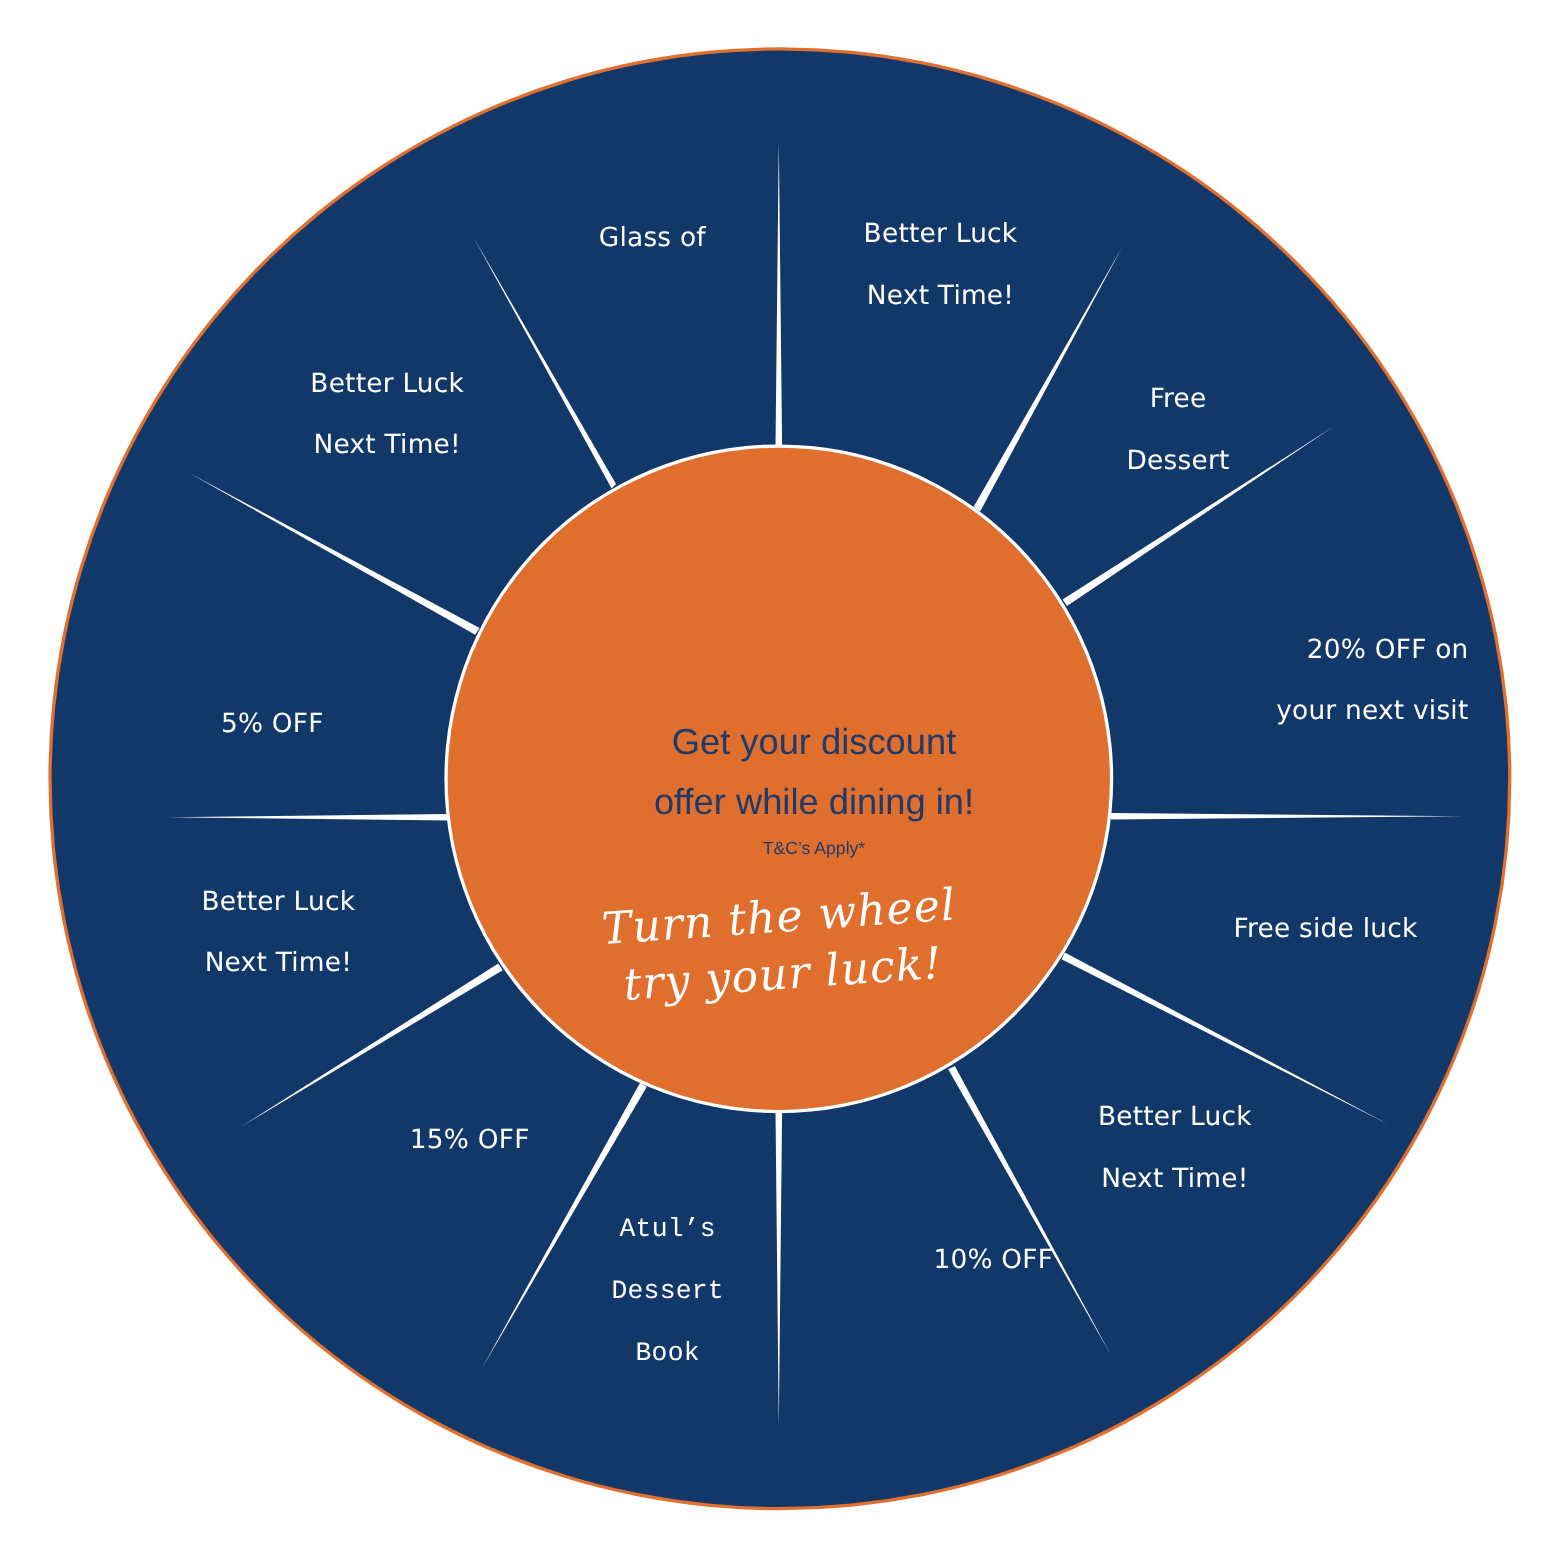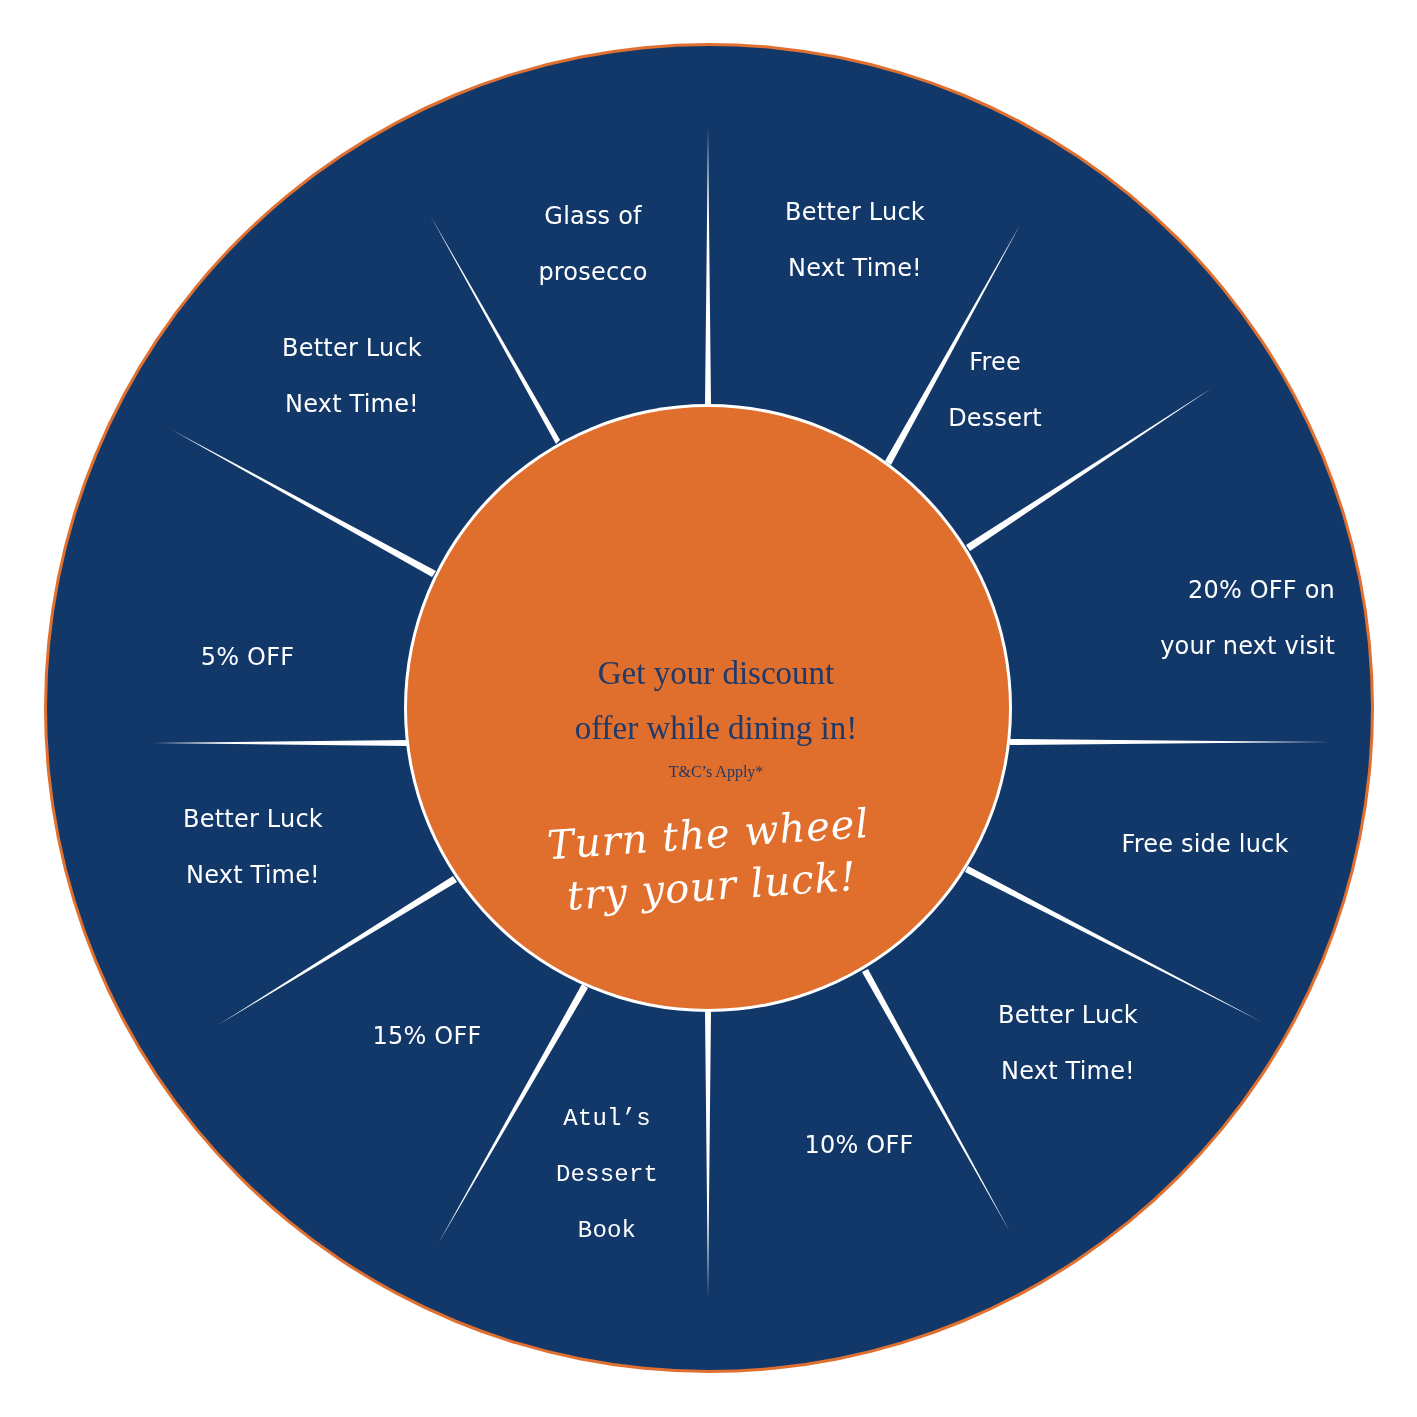--- a/index.html
+++ b/index.html
@@ -4,21 +4,21 @@
 <style>
   html, body { margin: 0; padding: 0; background: #ffffff; }
   body { width: 1417px; height: 1417px; position: relative; overflow: hidden; font-family: "DejaVu Sans", sans-serif; }
   .wheel { position: absolute; left: 0; top: 0; width: 1417px; height: 1417px; }
   .label {
     position: absolute; color: #ffffff; font-family: "DejaVu Sans", sans-serif;
     font-size: 24px; line-height: 56px; text-align: center; white-space: nowrap;
     font-weight: normal; letter-spacing: 0.2px;
   }
   .label span { display: block; }
-  .center-text { position: absolute; left: 408px; width: 616px; text-align: center; color: #1e3a6b; font-family: Liberation Serif, serif; }
+  .center-text { position: absolute; left: 408px; width: 616px; text-align: center; color: #1e3a6b; font-family: Liberation Sans, sans-serif; padding-left: 24px; }
   .headline { top: 646px; font-size: 33px; line-height: 55px; }
   .headline span { display: block; }
   .tc { top: 757px; font-size: 16px; line-height: 30px; }
   .script { position: absolute; left: 520px; width: 380px; top: 808px; text-align: center; color: #ffffff;
     font-family: "DejaVu Serif", serif; font-style: italic; font-size: 40px; line-height: 52px; transform: rotate(-4deg); letter-spacing: 1px; }
   .script span { display: block; }
 </style>
 </head>
 <body>
 
@@ -39,42 +39,41 @@
     <polygon points="408,740 408,746 153,743"></polygon>
     <polygon points="436,571 432,577 172,430"></polygon>
     <polygon points="560,440 556,444 430,215"></polygon>
   </g>
   <circle cx="708" cy="708" r="304" fill="#ffffff"></circle>
   <circle cx="708" cy="708" r="301" fill="#e06e2d"></circle>
 </svg>
 
 <div class="label" style="left:493px; top:188px; width:200px;">
   <span>Glass of</span>
-  <span>prosecco</span>
 </div>
 <div class="label" style="left:735px; top:184px; width:240px;">
   <span>Better Luck</span>
   <span>Next Time!</span>
 </div>
-<div class="label" style="left:900px; top:334px; width:190px;">
+<div class="label" style="left:976px; top:334px; width:190px;">
   <span>Free</span>
   <span>Dessert</span>
 </div>
 <div class="label" style="left:1035px; top:562px; width:300px;text-align:right;">
   <span>20% OFF on</span>
   <span>your next visit</span>
 </div>
 <div class="label" style="left:1060px; top:816px; width:290px;">
   <span>Free side luck</span>
 </div>
 <div class="label" style="left:948px; top:987px; width:240px;">
   <span>Better Luck</span>
   <span>Next Time!</span>
 </div>
-<div class="label" style="left:764px; top:1117px; width:190px;">
+<div class="label" style="left:808px; top:1117px; width:190px;">
   <span>10% OFF</span>
 </div>
 <div class="label" style="left:522px; top:1091px; width:170px;font-family:Liberation Mono, monospace;">
   <span>Atul’s</span>
   <span>Dessert</span>
   <span>Book</span>
 </div>
 <div class="label" style="left:332px; top:1008px; width:190px;">
   <span>15% OFF</span>
 </div>

